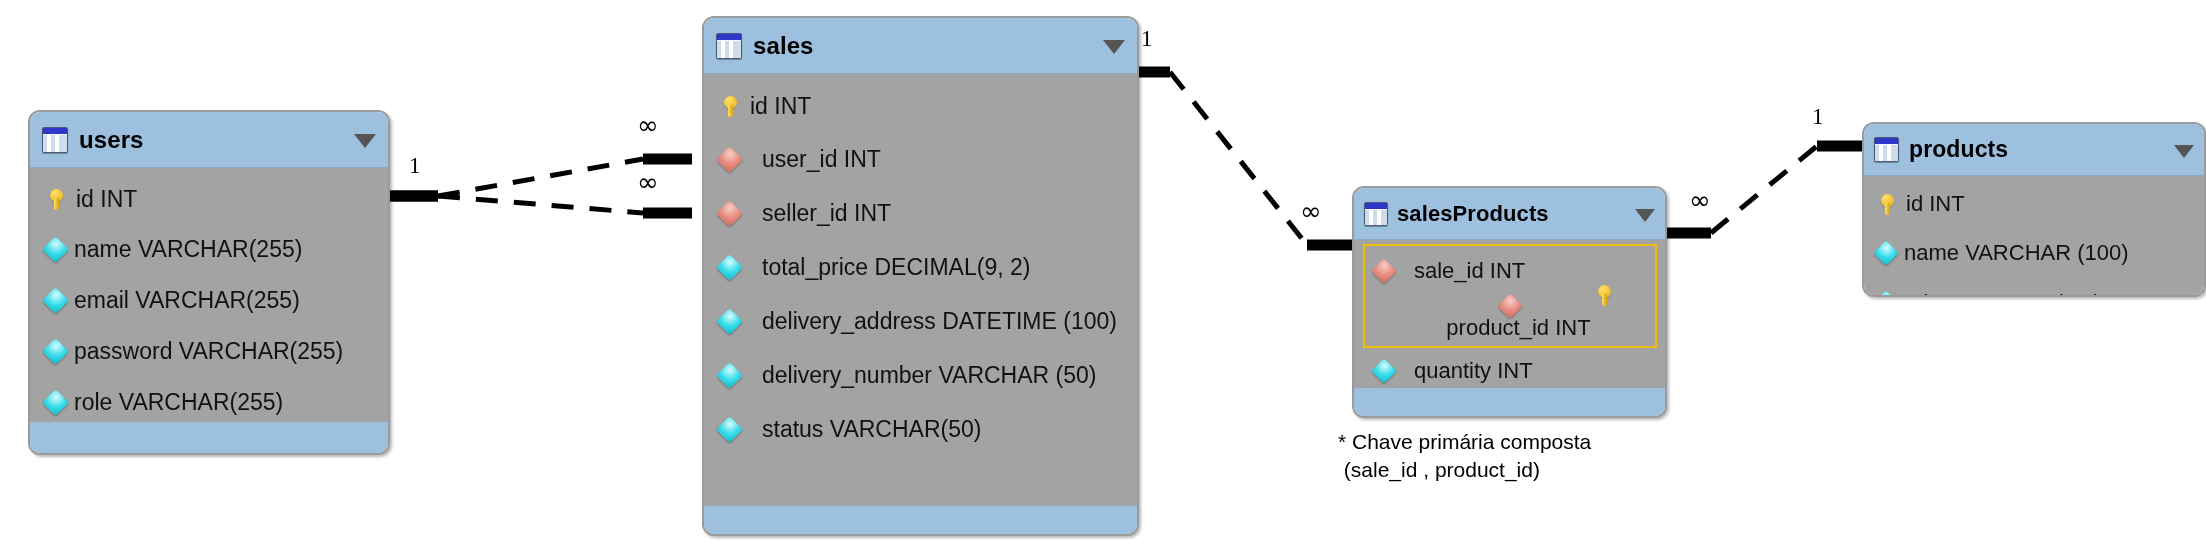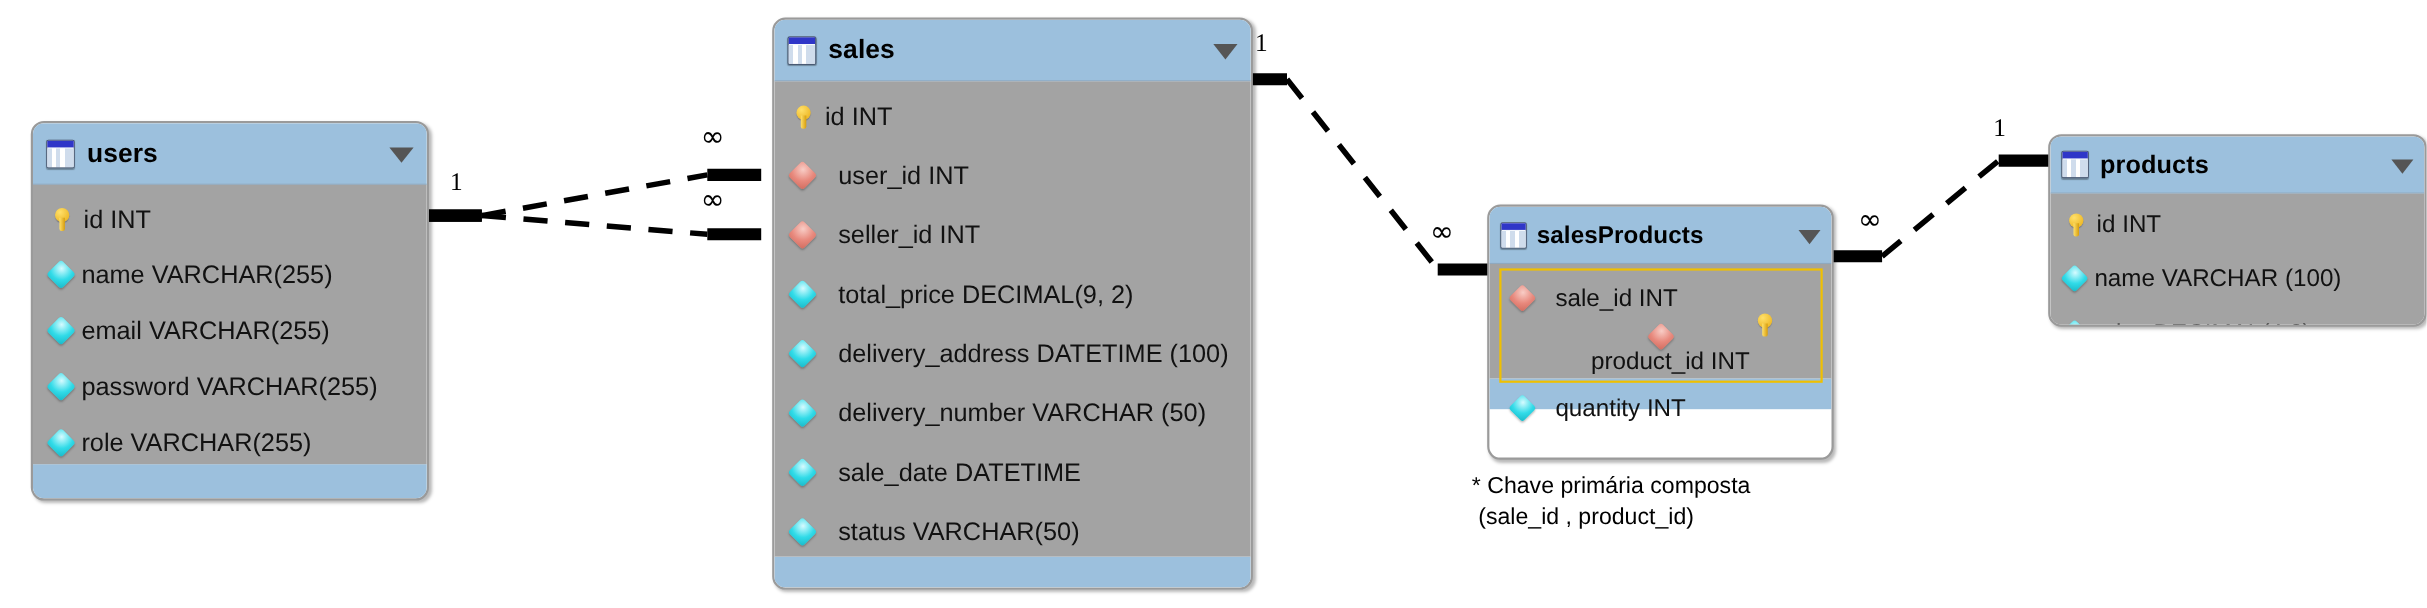--- a/index.html
+++ b/index.html
@@ -196,39 +196,33 @@
       <div class="field" style="height:54px;padding-left:12px;font-size:23px;">
         <span class="ico-wrap" style="width:26px;margin-right:20px;">
             <span class="dia dia-cyan"></span>
           </span>
         <span class="fname">delivery_number VARCHAR (50)</span>
       </div>
       <div class="field" style="height:54px;padding-left:12px;font-size:23px;">
         <span class="ico-wrap" style="width:26px;margin-right:20px;">
             <span class="dia dia-cyan"></span>
           </span>
-        <span class="fname">sale_date DATETIME</span>
-      </div>
-      <div class="field" style="height:54px;padding-left:12px;font-size:23px;">
-        <span class="ico-wrap" style="width:26px;margin-right:20px;">
-            <span class="dia dia-cyan"></span>
-          </span>
         <span class="fname">status VARCHAR(50)</span>
       </div>
     </div>
     <div class="ent-footer" style="height:28px;"></div>
   </div>
 
   <div class="entity" id="ent-salesproducts" style="left:1352px;top:186px;width:315px;height:232px;">
     <div class="ent-header" style="height:52px;font-size:22px;padding:0 10px;">
       <span class="tbl-icon" style="width:24px;height:24px;flex:0 0 24px;margin-right:9px;"></span>
       <span class="ent-title">salesProducts</span>
       <span class="caret" style="right:10px;border-left-width:10px;border-right-width:10px;border-top-width:13px;margin-top:-5px;"></span>
     </div>
-    <div class="ent-body" style="height:104px;padding:5px 0 0 0;">
+    <div class="ent-body" style="height:148px;padding:5px 0 0 0;">
       <div class="pk-box" style="left:9px;top:4px;width:294px;height:104px;"></div>
       <span class="pk-box-key" style="left:243px;top:44px;"><span class="key-icon" style="width:17px;height:26px;"></span></span>
       <div class="field" style="height:52px;padding-left:18px;font-size:22px;">
         <span class="ico-wrap" style="width:24px;margin-right:18px;">
             <span class="dia dia-red" style="width:18px;height:18px;flex:0 0 18px;"></span>
           </span>
         <span class="fname">sale_id INT</span>
       </div>
       <div class="field" style="height:52px;padding-left:18px;font-size:22px;flex-direction:column;">
         <span class="ico-wrap" style="width:24px;margin-right:18px;">

